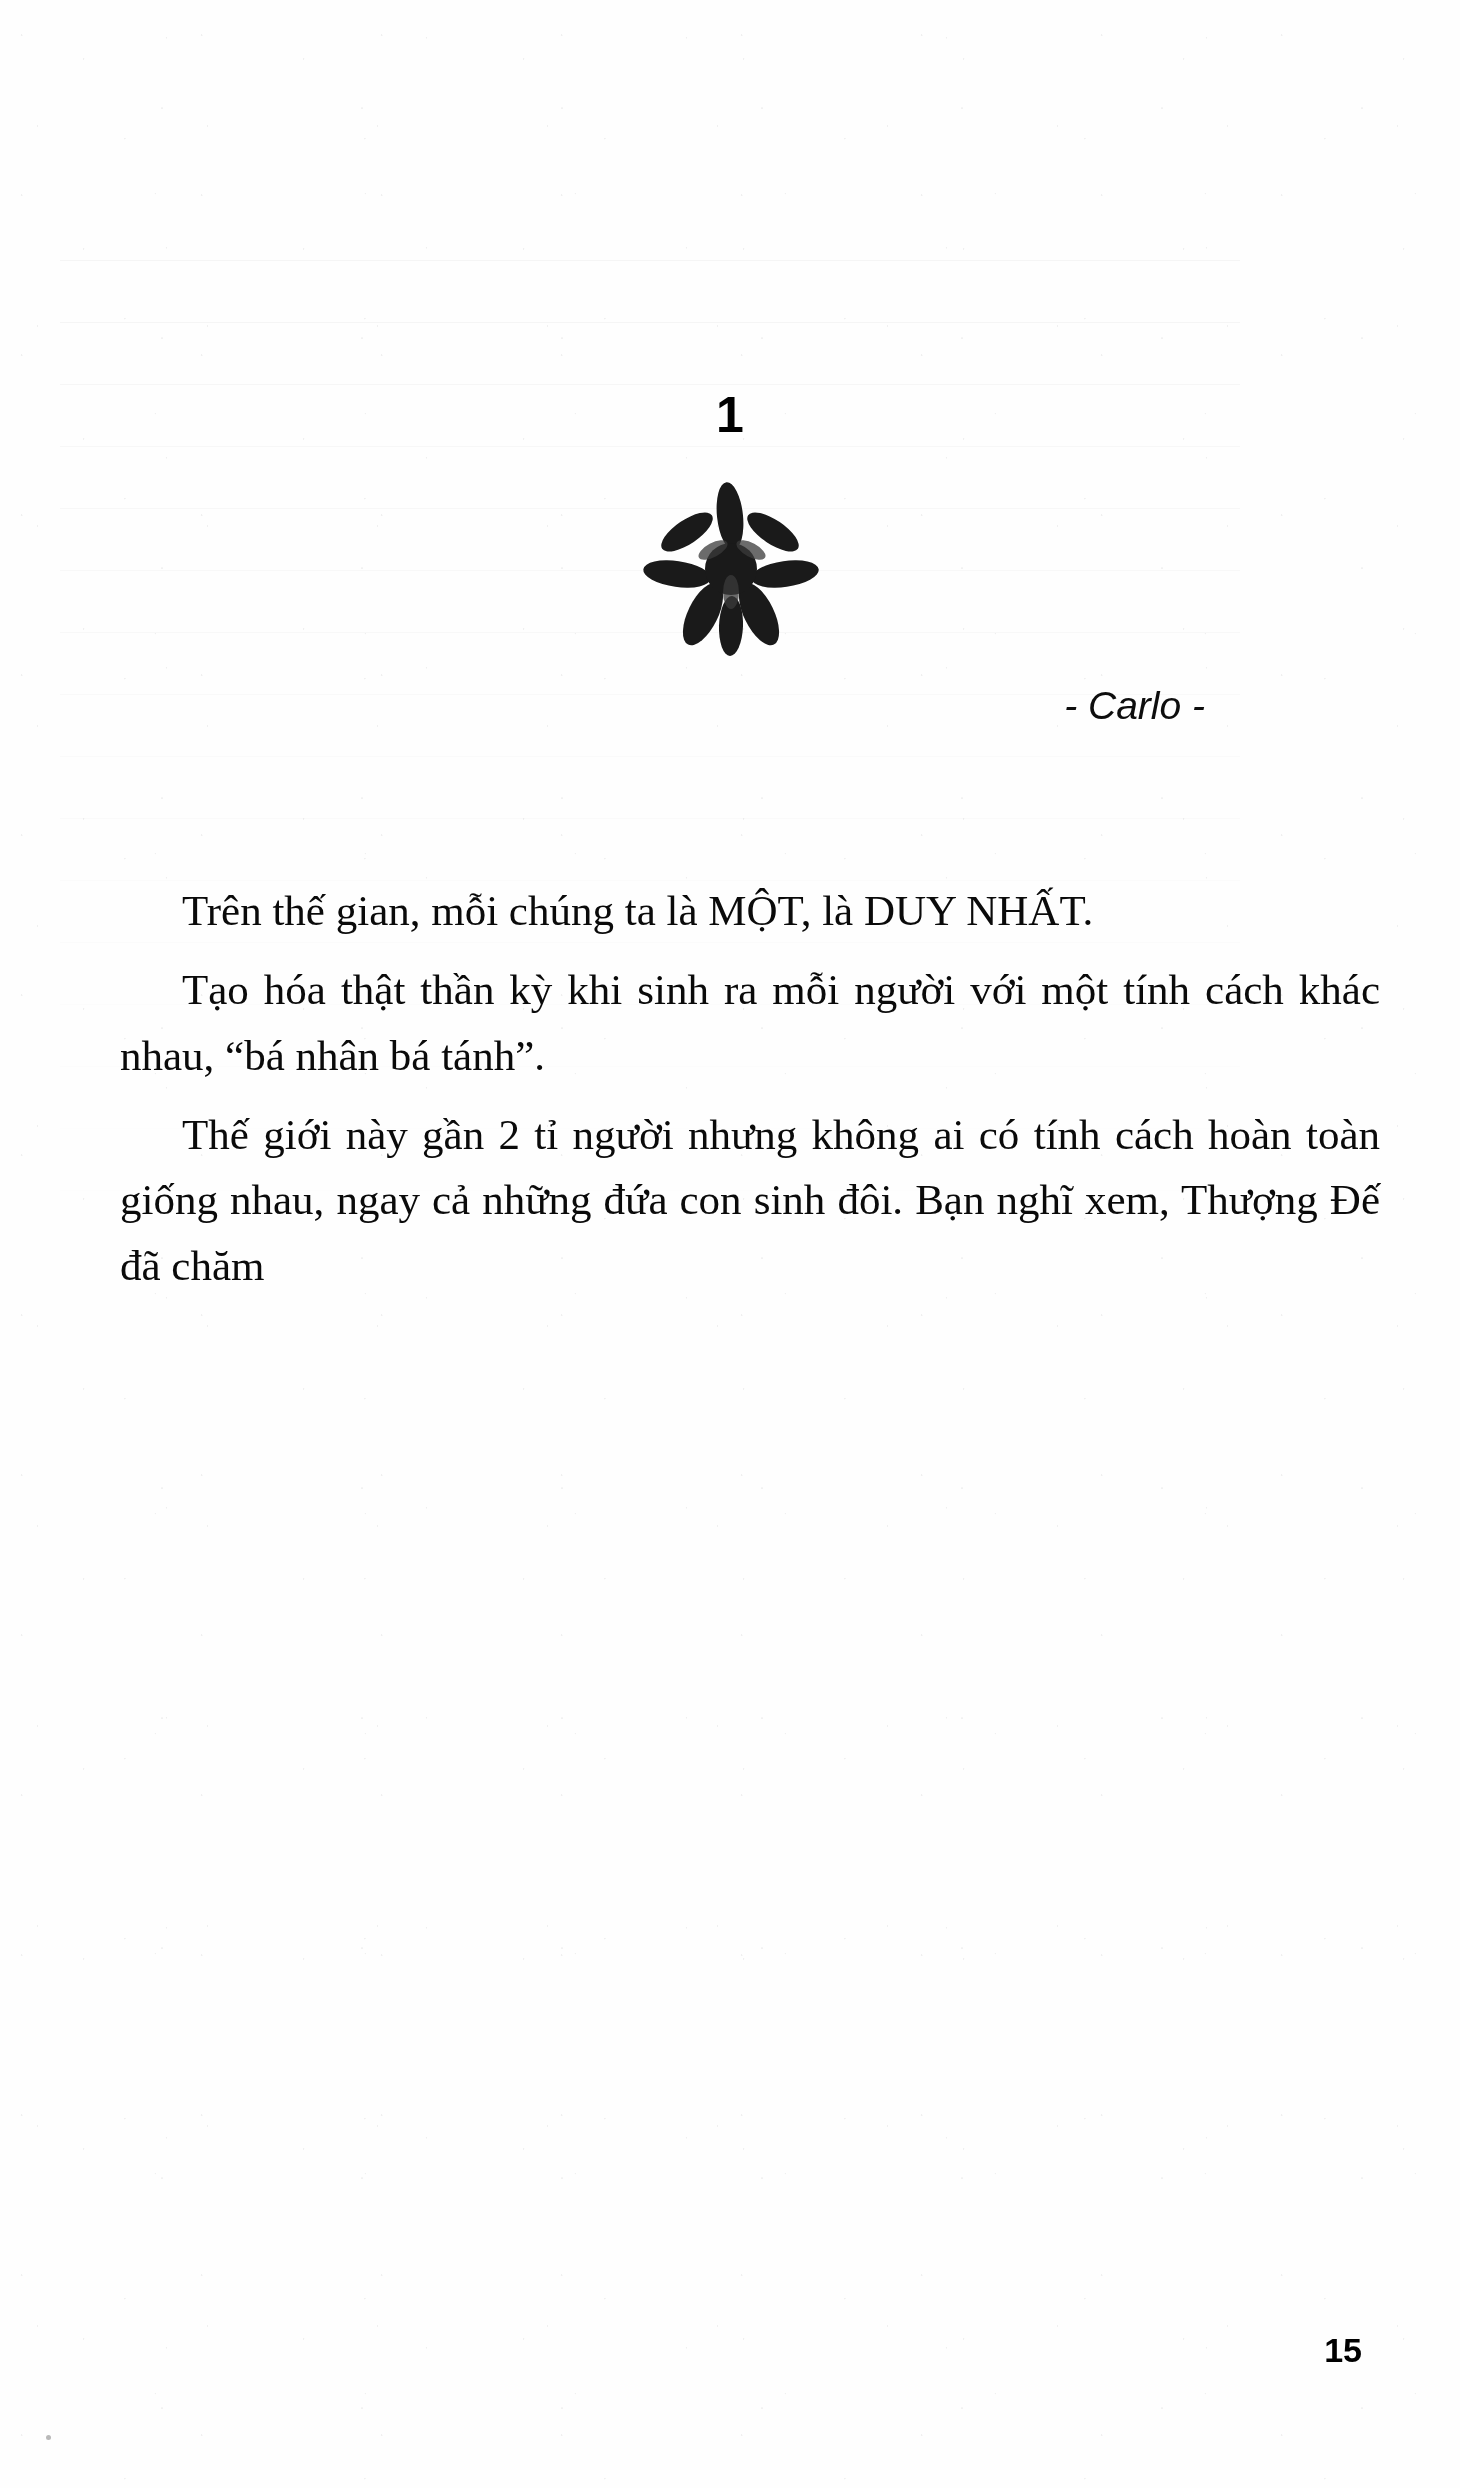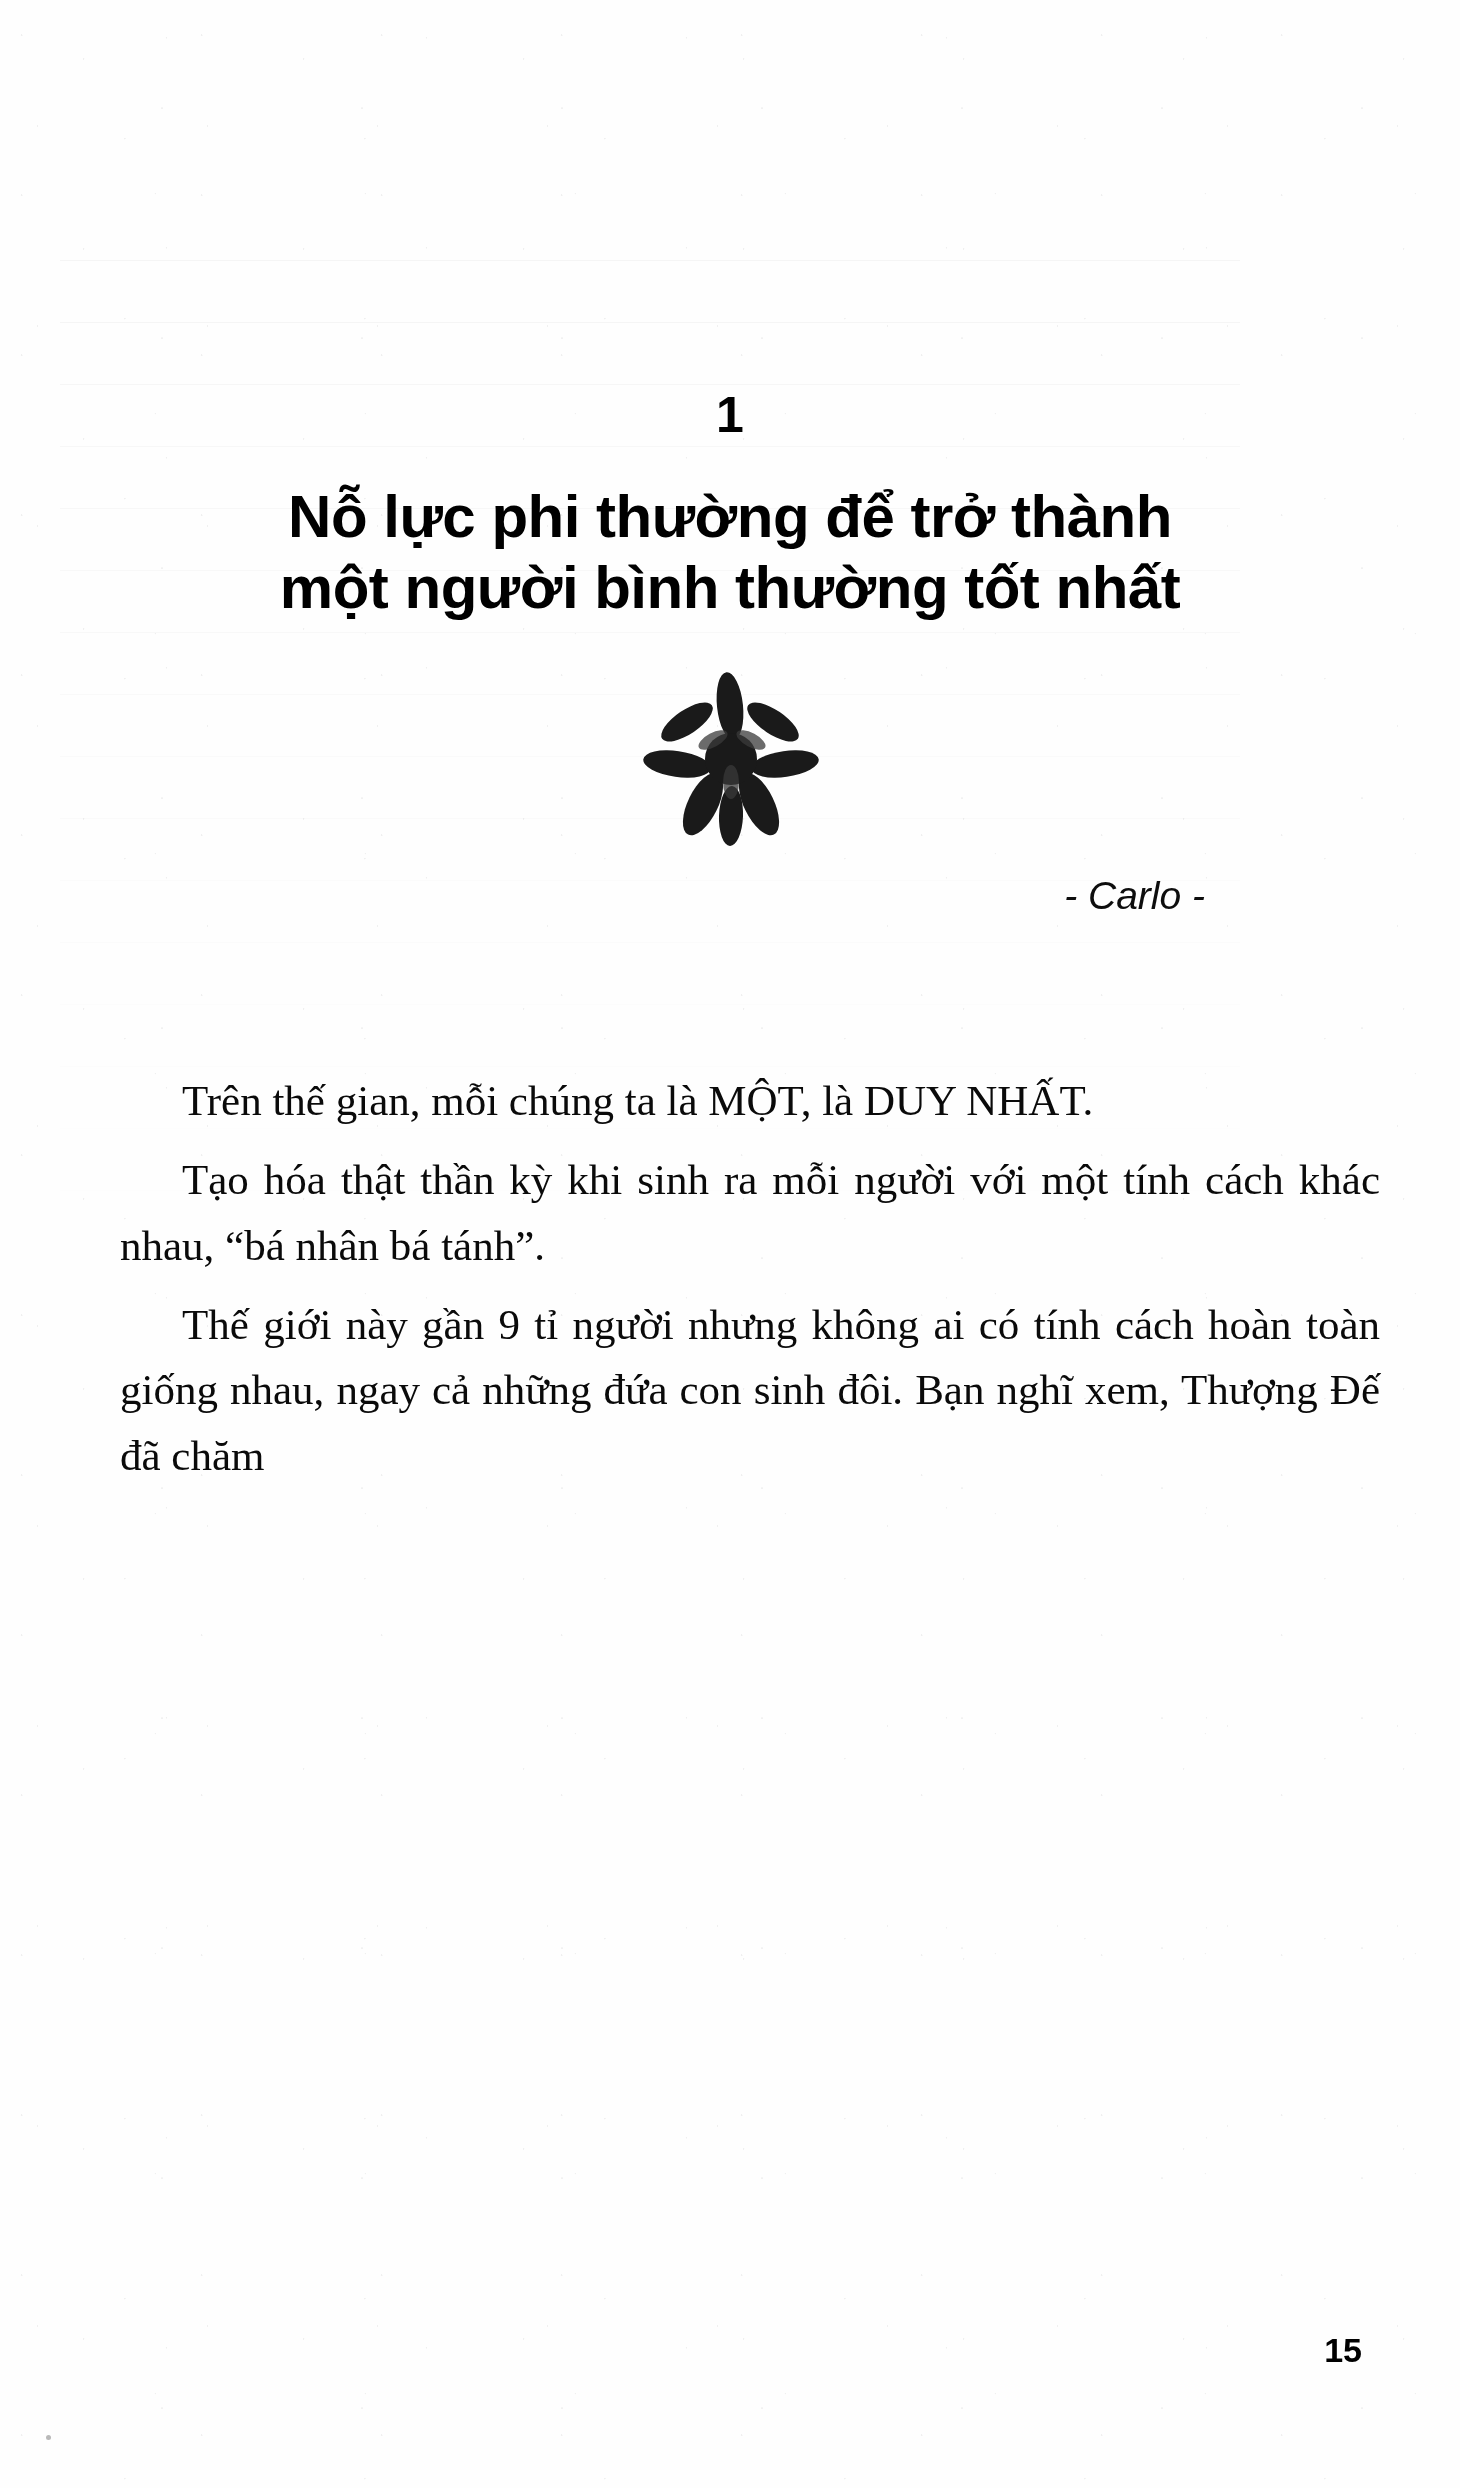--- a/index.html
+++ b/index.html
@@ -165,24 +165,20 @@
 
 <div class="page">
 
   <div class="paper-texture"></div>
   <div class="ghost-lines"></div>
 
   <div class="content">
 
     <div class="chapter-number">1</div>
 
-    <h1 class="chapter-title">
-      <span class="line">Nỗ lực phi thường để trở thành</span>
-      <span class="line">một người bình thường tốt nhất</span>
-    </h1>
 
     <div class="ornament">
       <svg viewBox="0 0 230 190" xmlns="http://www.w3.org/2000/svg" aria-hidden="true">
         <g fill="#1a1a1a">
           <ellipse cx="72" cy="58" rx="30" ry="12" transform="rotate(-34 72 58)"></ellipse>
           <ellipse cx="115" cy="42" rx="13" ry="34" transform="rotate(-6 115 42)"></ellipse>
           <ellipse cx="158" cy="58" rx="30" ry="12" transform="rotate(34 158 58)"></ellipse>
           <ellipse cx="62" cy="100" rx="34" ry="13" transform="rotate(8 62 100)"></ellipse>
           <ellipse cx="170" cy="100" rx="34" ry="13" transform="rotate(-8 170 100)"></ellipse>
           <ellipse cx="88" cy="140" rx="15" ry="34" transform="rotate(26 88 140)"></ellipse>
@@ -197,21 +193,21 @@
         </g>
       </svg>
     </div>
 
 
     <div class="quote-attrib">- Carlo -</div>
 
     <div class="body-text">
       <p>Trên thế gian, mỗi chúng ta là MỘT, là DUY NHẤT.</p>
       <p>Tạo hóa thật thần kỳ khi sinh ra mỗi người với một tính cách khác nhau, “bá nhân bá tánh”.</p>
-      <p>Thế giới này gần 9 tỉ người nhưng không ai có tính cách hoàn toàn giống nhau, ngay cả những đứa con sinh đôi. Bạn nghĩ xem, Thượng Đế đã chăm</p>
+      <p>Thế giới này gần 2 tỉ người nhưng không ai có tính cách hoàn toàn giống nhau, ngay cả những đứa con sinh đôi. Bạn nghĩ xem, Thượng Đế đã chăm</p>
     </div>
 
   </div>
 
   <div class="page-number">15</div>
 
   <div class="edge-mark"></div>
 
 </div>
 

